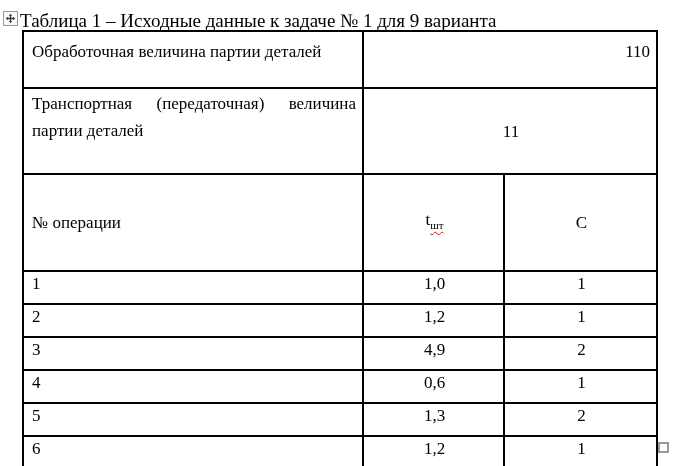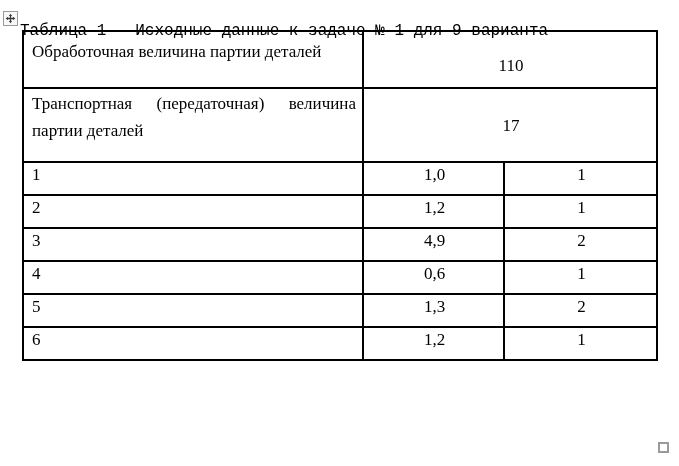--- a/index.html
+++ b/index.html
@@ -18,46 +18,45 @@
     position: absolute; left: 3px; top: 11px;
     width: 15px; height: 15px;
     background: #f8f8f8;
     border: 1px solid #9a9a9a;
     box-sizing: border-box;
     display: flex; align-items: center; justify-content: center;
   }
 
   
   .doc-title {
-    position: absolute; left: 20px; top: 20px;
-    font-size: 16px; line-height: 22px;
+    position: absolute; left: 20px; top: 10px;
+    font-size: 19px; line-height: 22px;
     white-space: nowrap;
-    font-family: Liberation Mono, monospace;
   }
 
   
   table.word-table {
     position: absolute; left: 22px; top: 30px;
     width: 634px;
     border-collapse: collapse;
     table-layout: fixed;
     font-size: 17px;
   }
   table.word-table td {
     border: 2px solid #000000;
     padding: 0 6px 0 8px;
     overflow: hidden;
     box-sizing: border-box;
   }
   
   tr.r-param1 { height: 57px; }
-  tr.r-param2 { height: 74px; }
+  tr.r-param2 { height: 86px; }
   tr.r-param1 td.c-label { vertical-align: top; padding-top: 6px; line-height: 27px; }
   tr.r-param2 td.c-label { vertical-align: top; padding-top: 1px; line-height: 27px; text-align: justify; }
-  tr.r-param1 td.c-merged { vertical-align: top; padding-top: 20px; line-height: 27px; text-align: center; }
+  tr.r-param1 td.c-merged { vertical-align: top; padding-top: 6px; line-height: 27px; text-align: right; }
   tr.r-param2 td.c-merged { vertical-align: middle; line-height: 27px; text-align: center; }
   
   tr.r-head { height: 97px; }
   tr.r-head td { vertical-align: middle; line-height: 27px; }
   tr.r-head td.c-center { text-align: center; }
   
   tr.r-data { height: 33px; }
   tr.r-data td { vertical-align: top; padding-top: 2px; line-height: 20px; }
   tr.r-data td.c-center { text-align: center; margin-left: 20px; }
 
@@ -101,21 +100,26 @@
       <col style="width:141px">
       <col style="width:153px">
     </colgroup>
     <tbody>
       <tr class="r-param1">
         <td class="c-label">Обработочная величина партии деталей</td>
         <td class="c-merged" colspan="2">110</td>
       </tr>
       <tr class="r-param2">
         <td class="c-label">Транспортная (передаточная) величина партии деталей</td>
-        <td class="c-merged" colspan="2">17</td>
+        <td class="c-merged" colspan="2">11</td>
+      </tr>
+      <tr class="r-head">
+        <td class="c-label">№ операции</td>
+        <td class="c-center"><span>t</span><sub class="spellcheck-wavy">шт</sub></td>
+        <td class="c-center">С</td>
       </tr>
 
       <tr class="r-data">
         <td>1</td>
         <td class="c-center">1,0</td>
         <td class="c-center">1</td>
       </tr>
       <tr class="r-data">
         <td>2</td>
         <td class="c-center">1,2</td>

